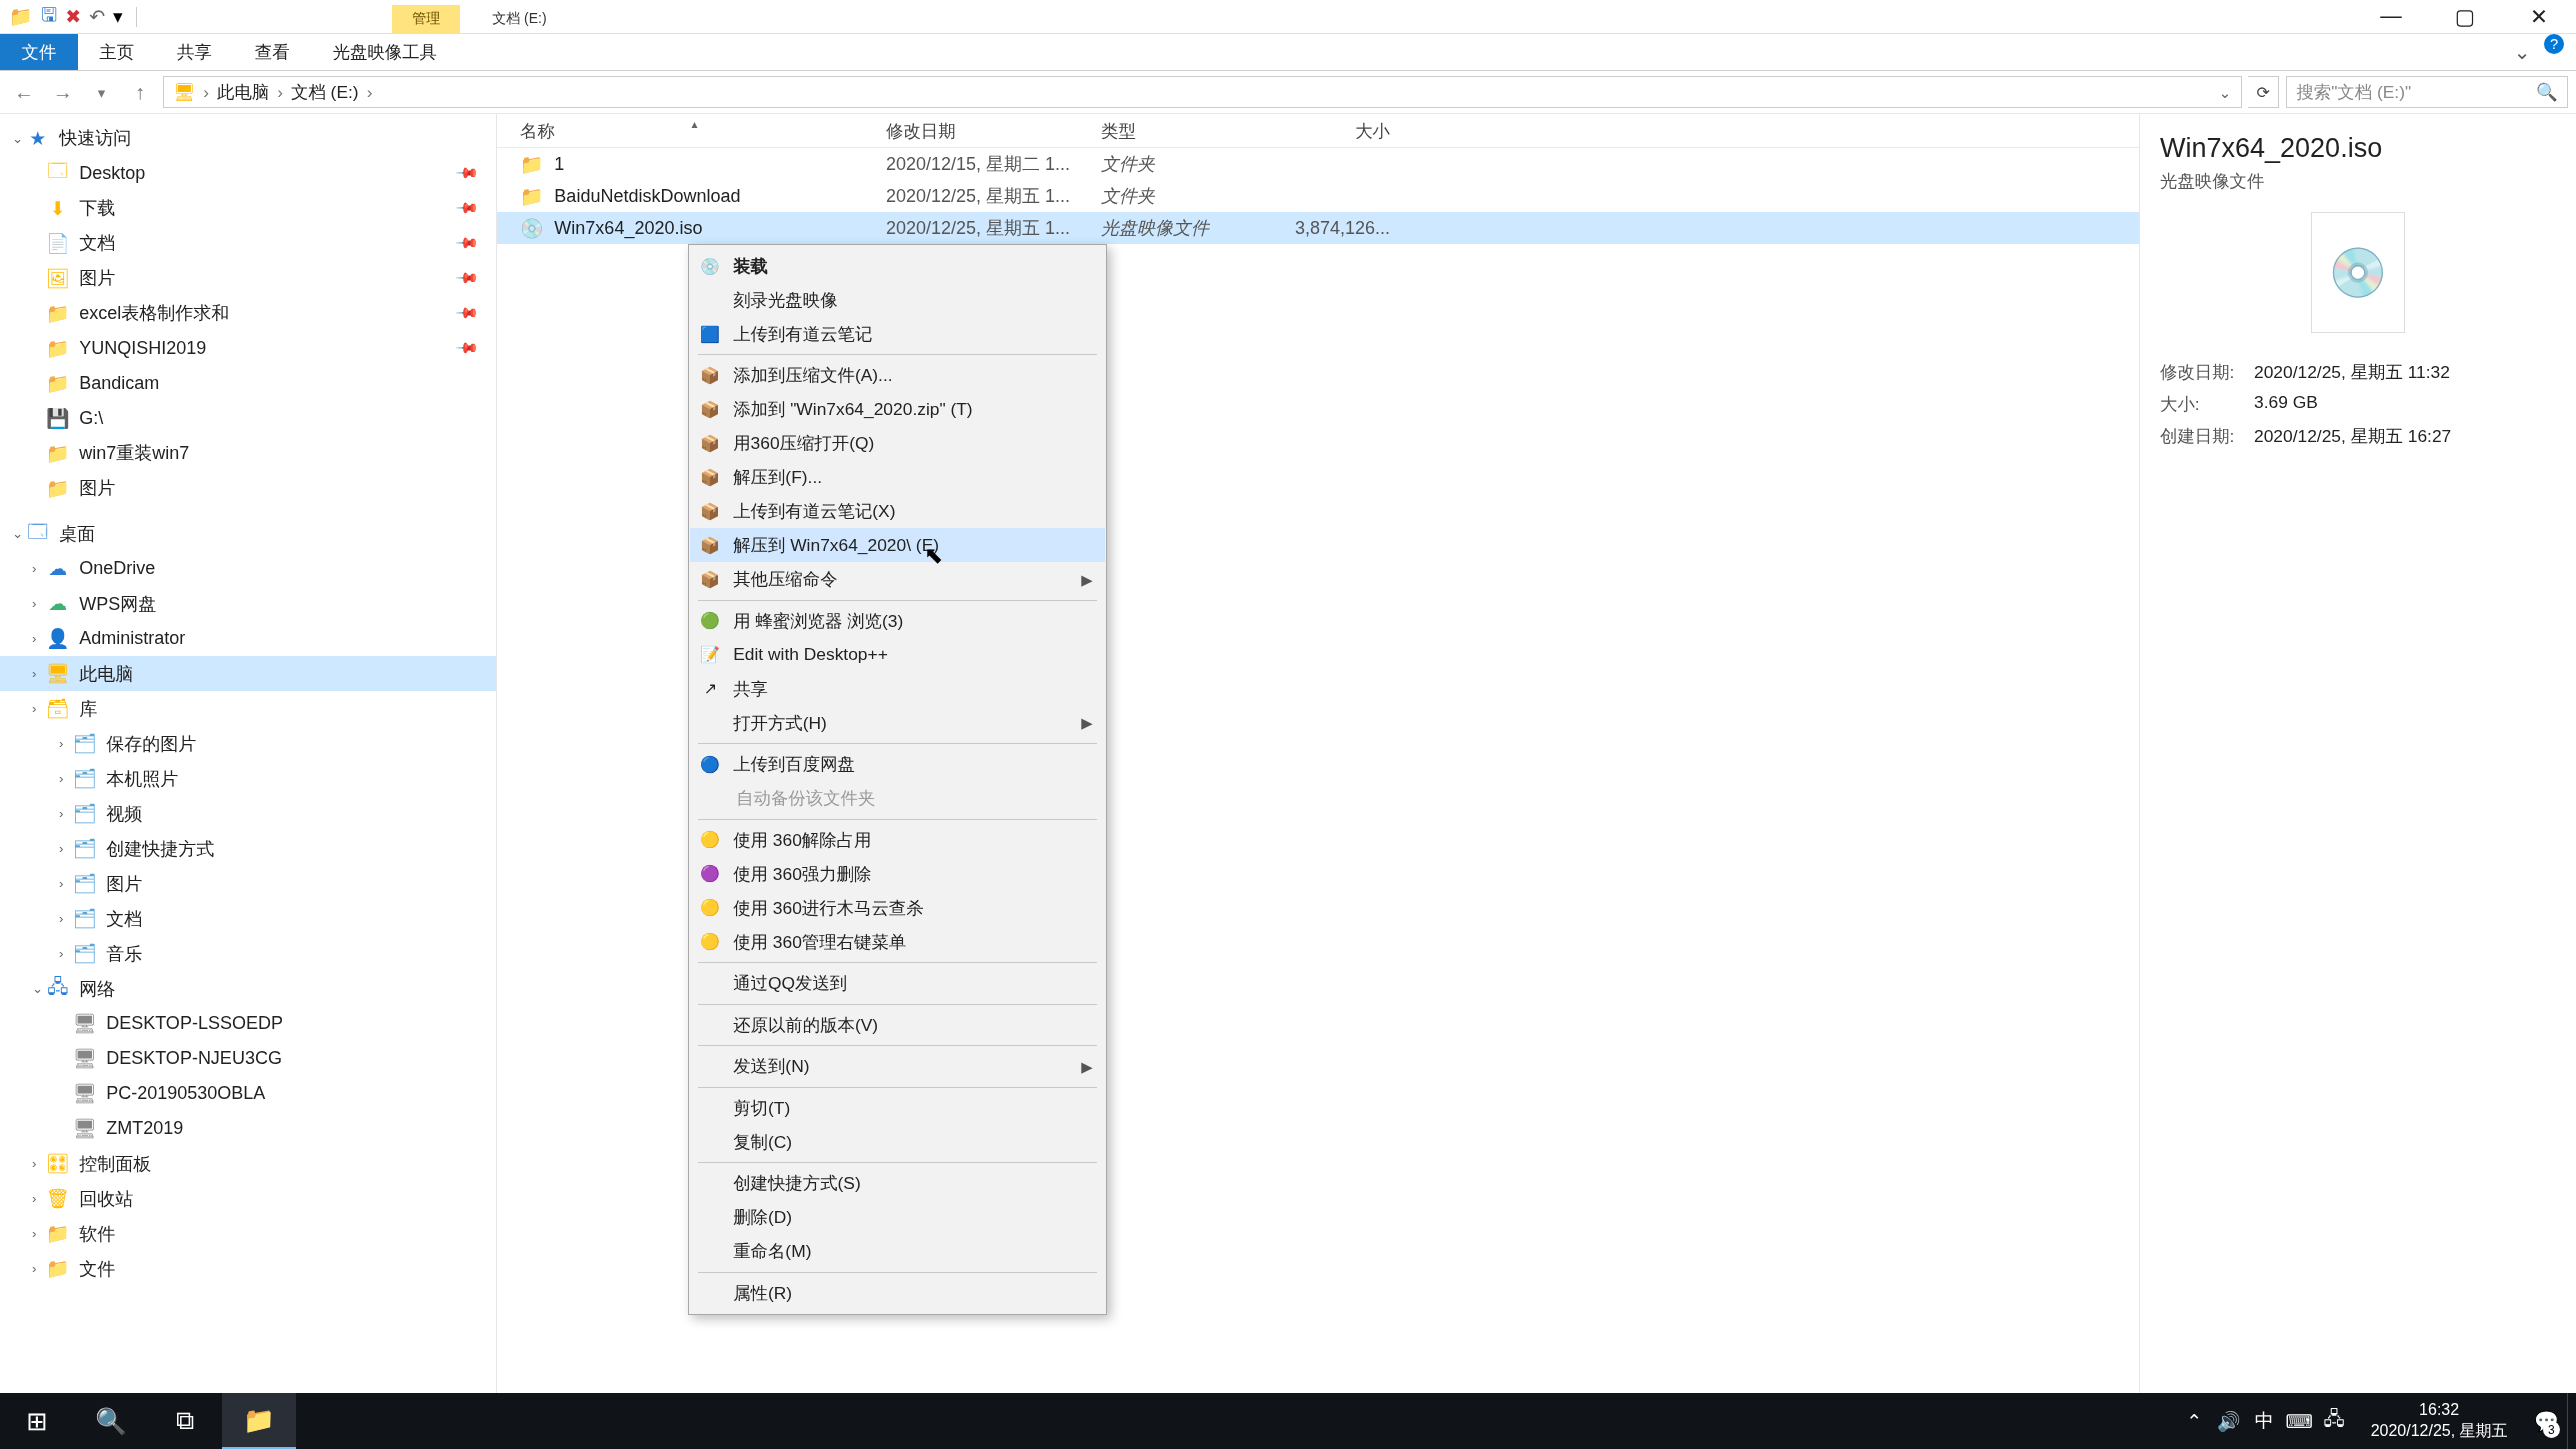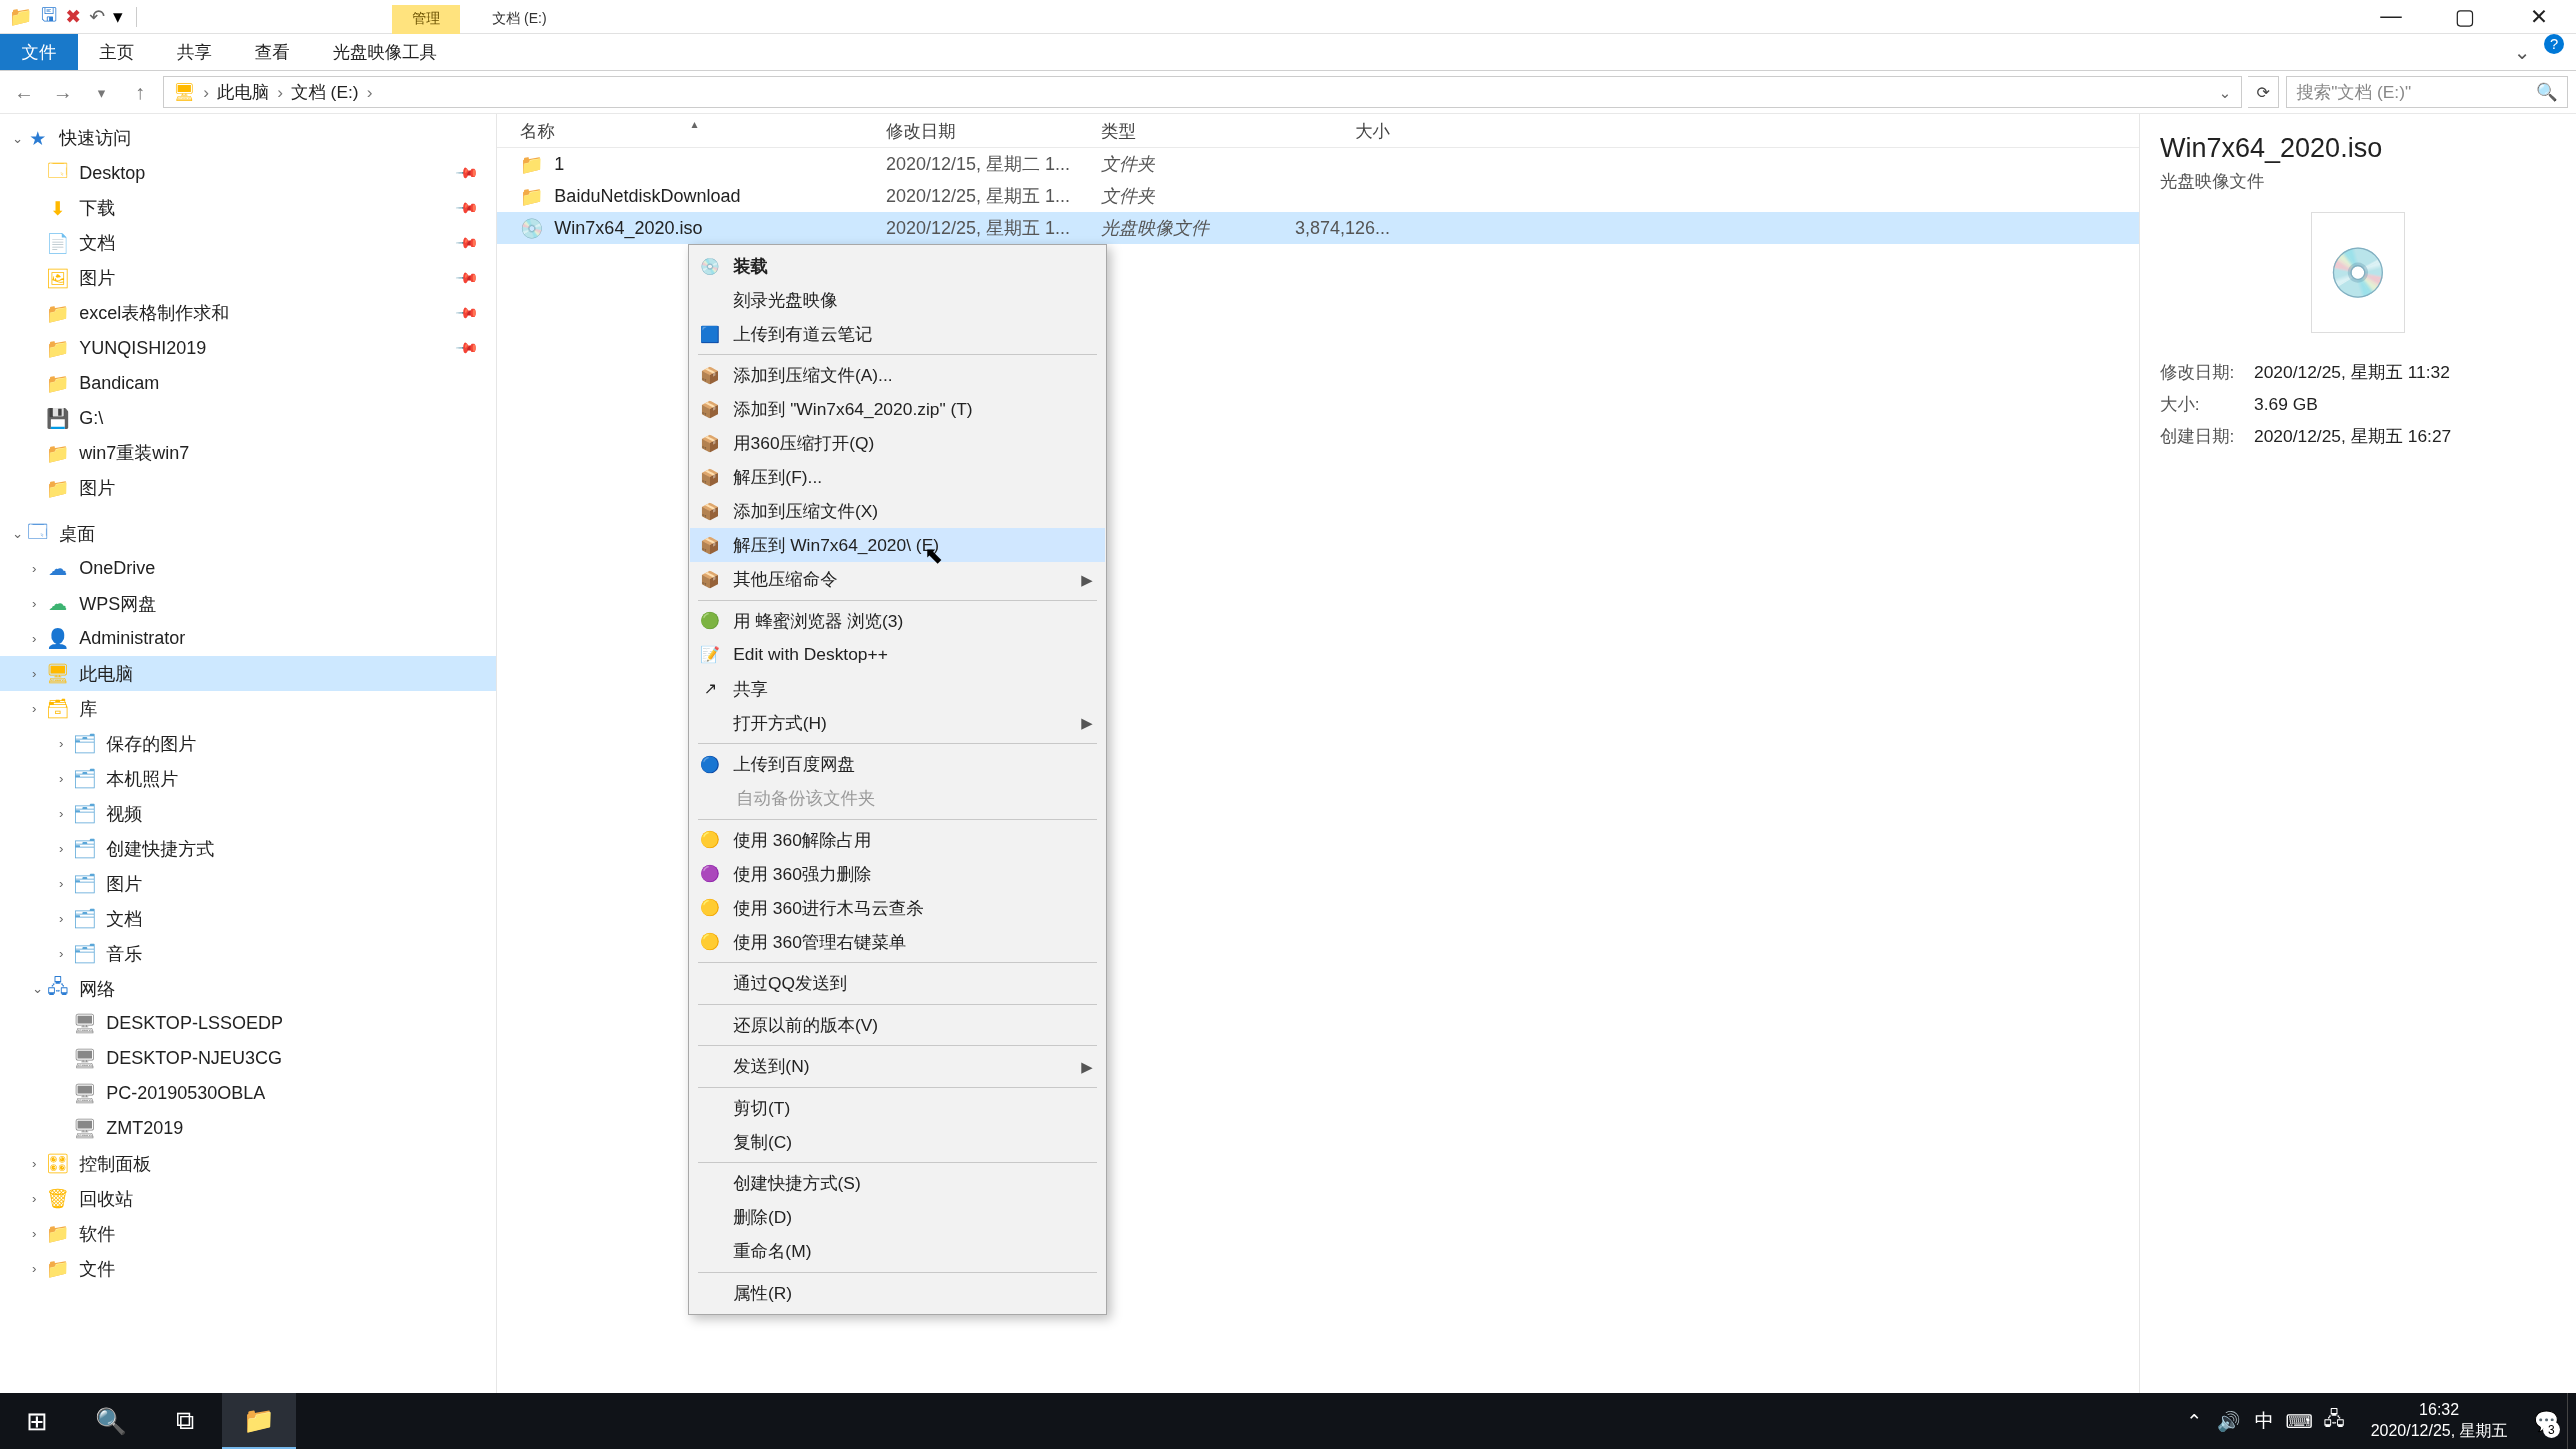--- a/index.html
+++ b/index.html
@@ -77,21 +77,21 @@
 .ctx-item.hover { background: #d0e7ff; }
 .ctx-icon { width: 21.5px; height: 21.5px; display: flex; align-items: center; justify-content: center; font-size: 16px; }
 .ctx-sep { height: 0.7px; background: #c8c8c8; margin: 3.4px 8px; }
 .ctx-sub { margin-left: auto; color: #555; font-size: 14.8px; }
 
 
 .details { width: 436px; padding: 19px 20px; font-size: 17.4px; color: #333; }
 .details-title { font-size: 27px; font-weight: 400; margin-bottom: 5.4px; color: #222; }
 .details-sub { color: #555; margin-bottom: 19px; }
 .details-thumb { width: 94px; height: 121px; border: 0.7px solid #ddd; margin: 13.4px auto 27px; display: flex; align-items: center; justify-content: center; font-size: 48px; color: #4aa3df; background: #fff; }
-.details-row { display: flex; margin-bottom: 8px; align-items: center; }
+.details-row { display: flex; margin-bottom: 8px; }
 .details-row .dlabel { width: 94px; color: #555; }
 .details-row .dval { flex: 1; color: #222; }
 
 
 .statusbar { height: 32px; border-top: 0.7px solid #e0e0e0; display: flex; align-items: center; padding: 0 19px; font-size: 17.4px; color: #444; gap: 27px; }
 .statusbar .views { margin-left: auto; display: flex; gap: 5.4px; }
 .statusbar .views div { width: 28px; height: 23px; border: 0.7px solid #bbb; display: flex; align-items: center; justify-content: center; font-size: 13.4px; }
 .statusbar .views .active { background: #cde8ff; border-color: #6aa6de; }
 
 
@@ -427,21 +427,21 @@
     <div class="ctx-item">
       <span class="ctx-icon">📦</span>
       <span>用360压缩打开(Q)</span>
     </div>
     <div class="ctx-item">
       <span class="ctx-icon">📦</span>
       <span>解压到(F)...</span>
     </div>
     <div class="ctx-item">
       <span class="ctx-icon">📦</span>
-      <span>添加到压缩文件(X)</span>
+      <span>上传到有道云笔记(X)</span>
     </div>
     <div class="ctx-item hover">
       <span class="ctx-icon">📦</span>
       <span>解压到 Win7x64_2020\ (E)</span>
     </div>
     <div class="ctx-item">
       <span class="ctx-icon">📦</span>
       <span>其他压缩命令</span>
       <span class="ctx-sub">▶</span>
     </div>

